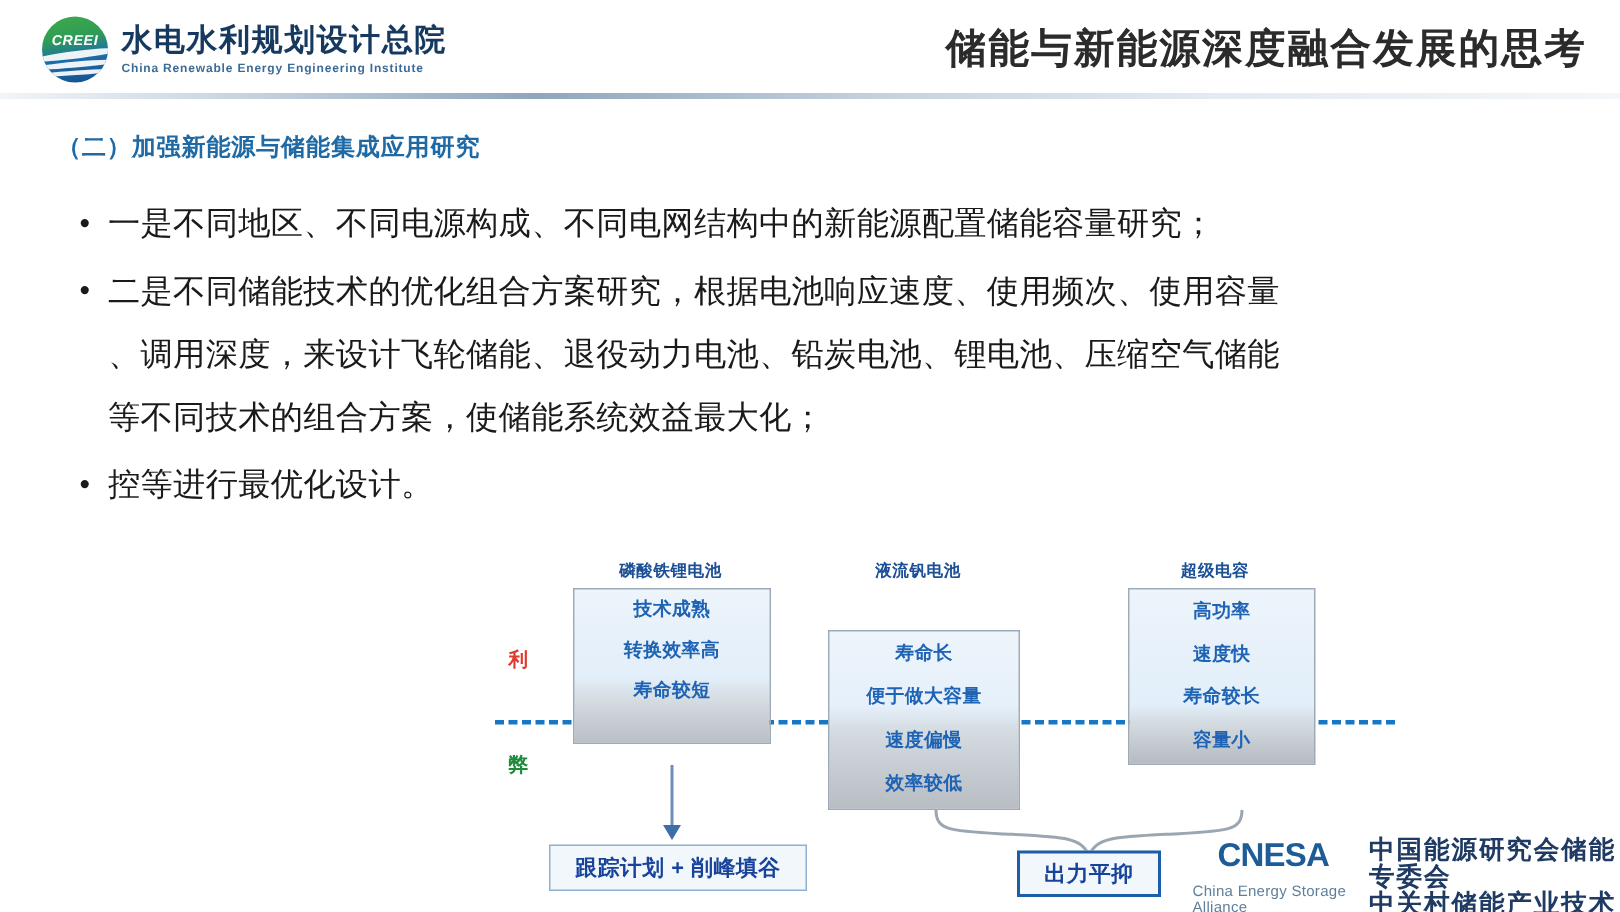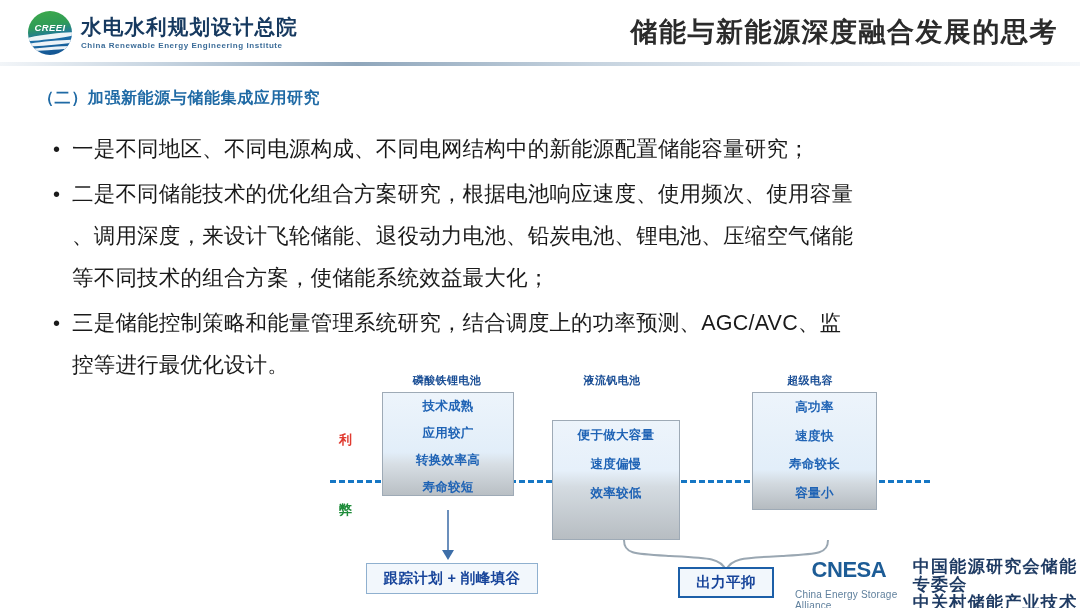--- a/index.html
+++ b/index.html
@@ -214,44 +214,43 @@
       <div class="btext">
         <div>二是不同储能技术的优化组合方案研究，根据电池响应速度、使用频次、使用容量</div>
         <div>、调用深度，来设计飞轮储能、退役动力电池、铅炭电池、锂电池、压缩空气储能</div>
         <div>等不同技术的组合方案，使储能系统效益最大化；</div>
       </div>
     </div>
 
     <div class="bullet b3">
       <div class="dot">•</div>
       <div class="btext">
-        <div>三是储能控制策略和能量管理系统研究，结合调度上的功率预测、AGC/AVC、监</div>
         <div>控等进行最优化设计。</div>
       </div>
     </div>
 
   </div>
 
   <div class="diagram">
 
     <div class="pro-con-label label-li">利</div>
     <div class="pro-con-label label-bi">弊</div>
 
     <div class="dash-line"></div>
 
     <div class="cat-title ct-1">磷酸铁锂电池</div>
     <div class="cat-box box-1">
       <div class="row">技术成熟</div>
-      <div class="row">应用较广</div>
       <div class="row">转换效率高</div>
       <div class="row">寿命较短</div>
     </div>
 
     <div class="cat-title ct-2">液流钒电池</div>
     <div class="cat-box box-2">
+      <div class="row">寿命长</div>
       <div class="row">便于做大容量</div>
       <div class="row">速度偏慢</div>
       <div class="row">效率较低</div>
     </div>
 
     <div class="cat-title ct-3">超级电容</div>
     <div class="cat-box box-3">
       <div class="row">高功率</div>
       <div class="row">速度快</div>
       <div class="row">寿命较长</div>

